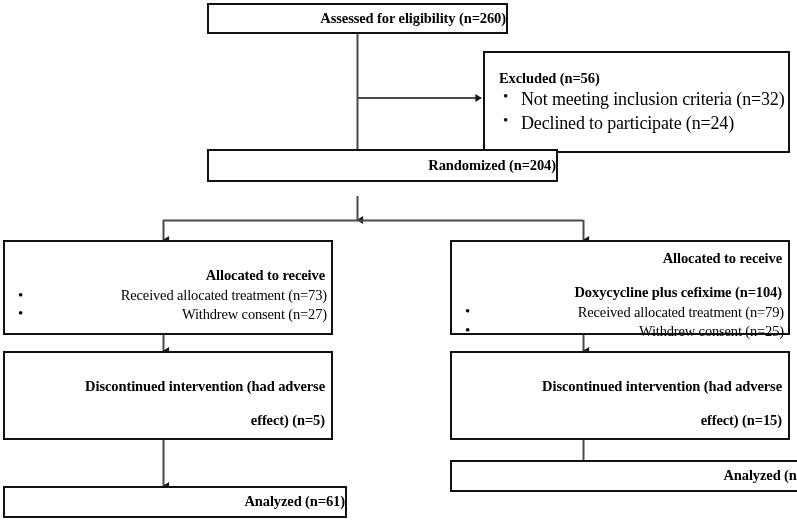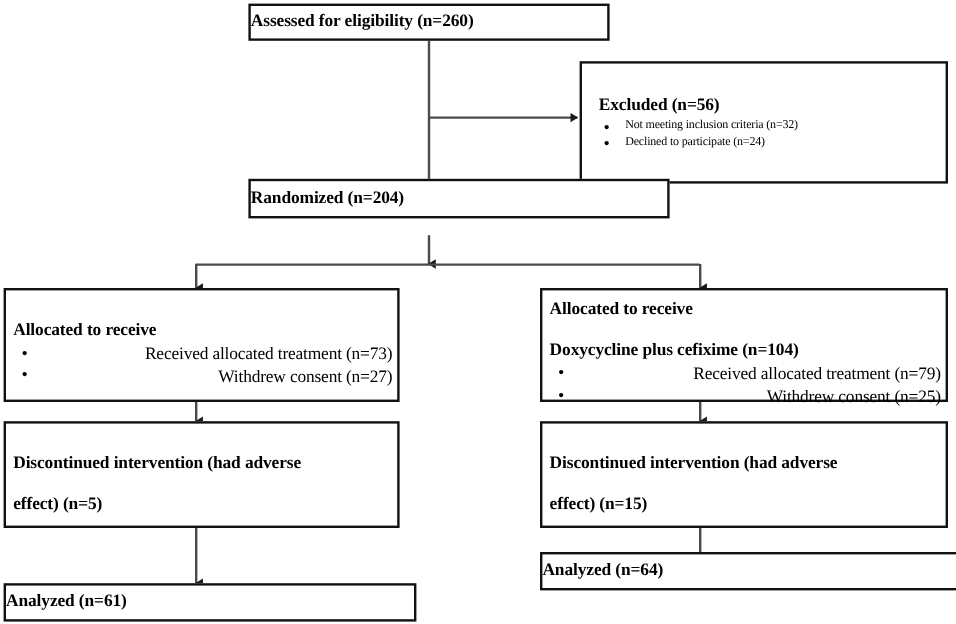--- a/index.html
+++ b/index.html
@@ -21,21 +21,21 @@
     position: absolute;
     box-sizing: border-box;
     border: 2px solid #111111;
     background: #ffffff;
     display: flex;
     flex-direction: column;
     justify-content: center;
   }
   .box-title {
     font-weight: bold;
-    text-align: left;
+    text-align: right;
     font-size: 14.5px;
     line-height: 1.22;
     letter-spacing: -0.1px;
   }
   .box-title.tight {
     padding: 0 6px;
     margin-top: 16px;
   }
   .bullets {
     list-style: none;
@@ -63,21 +63,21 @@
     font-weight: bold;
     font-size: 14.5px;
     line-height: 1.25;
     padding: 0 0 0 14px;
     letter-spacing: -0.1px;
   }
   .excluded-list {
     list-style: none;
     margin: 1px 16px 0 0;
     padding: 0 0 0 14px;
-    font-size: 10px;
+    font-size: 18px;
     line-height: 1.32;
   }
   .excluded-list li {
     position: relative;
     padding-left: 22px;
     white-space: nowrap;
     letter-spacing: -0.15px;
   }
   .excluded-list li::before {
     content: "\2022";

